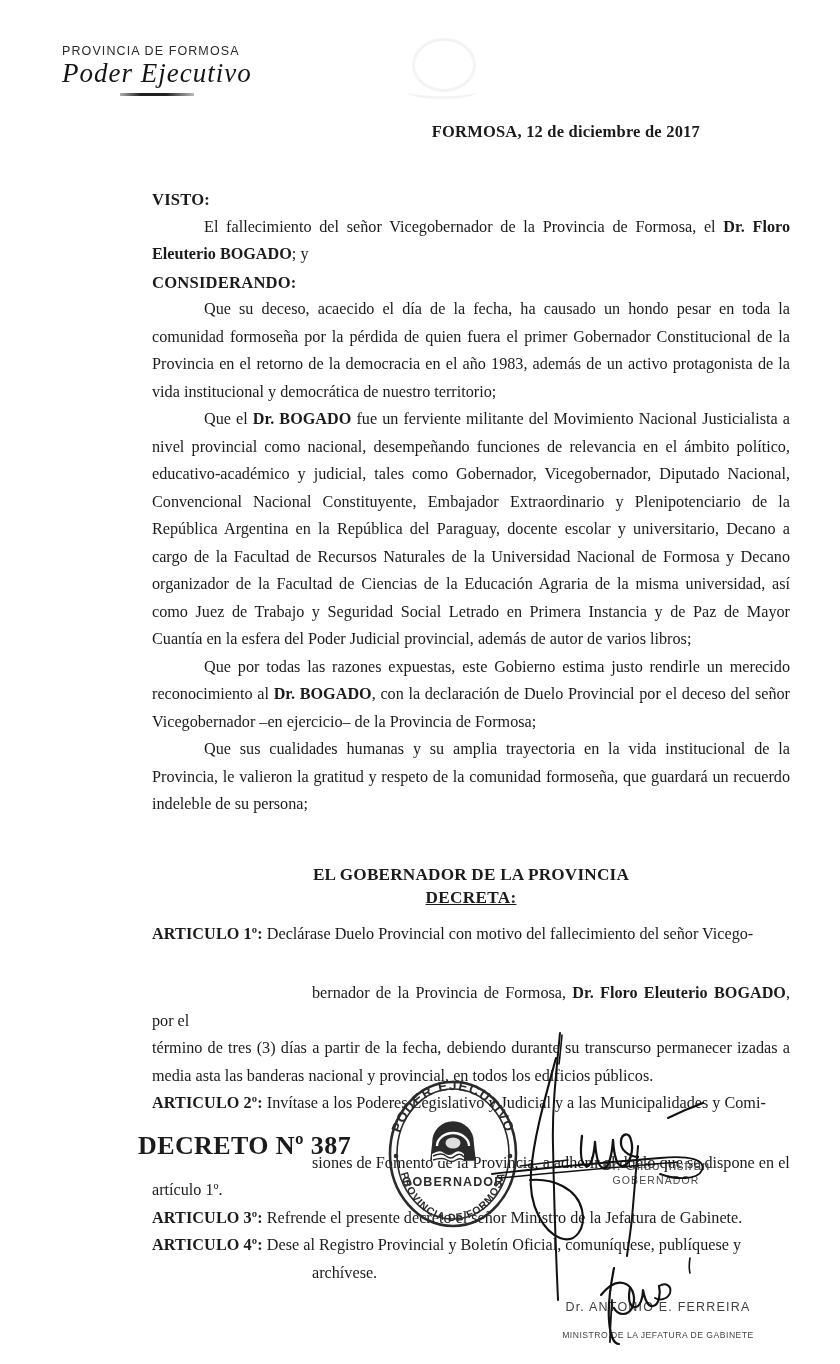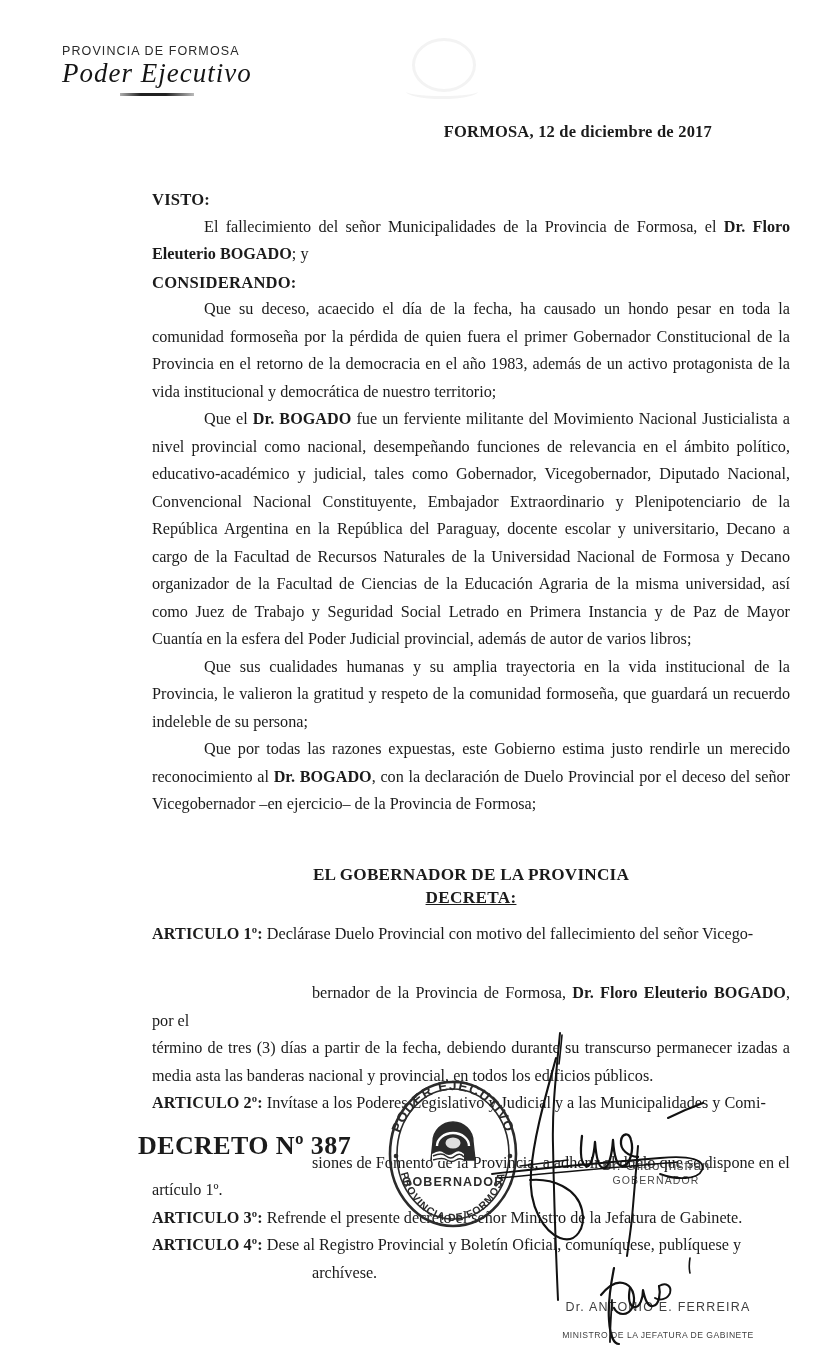--- a/index.html
+++ b/index.html
@@ -77,21 +77,20 @@
   
   #date-line {
     position: absolute;
     left: 0;
     top: 122px;
     width: 700px;
     text-align: right;
     font-weight: bold;
     font-size: 16.5px;
     letter-spacing: .2px;
-    margin-left: 12px;
   }
 
   
   #body-block {
     position: absolute;
     left: 152px;
     top: 186px;
     width: 638px;
     font-size: 16.2px;
     line-height: 27.5px;
@@ -234,31 +233,31 @@
   <div class="gw-oval"></div>
   <div class="gw-wave"></div>
 </div>
 
 <div id="date-line">FORMOSA, 12 de diciembre de 2017</div>
 
 <div id="body-block">
 
   <div class="section-head">VISTO:</div>
 
-  <p class="para"><span>El  fallecimiento del señor Municipalidades de la Provincia de Formosa, el </span><b>Dr. Floro Eleuterio BOGADO</b><span>; y</span></p>
+  <p class="para"><span>El  fallecimiento del señor Vicegobernador de la Provincia de Formosa, el </span><b>Dr. Floro Eleuterio BOGADO</b><span>; y</span></p>
 
   <div class="section-head">CONSIDERANDO:</div>
 
   <p class="para">Que su deceso, acaecido el día de la fecha, ha causado un hondo pesar en toda la comunidad formoseña por la pérdida de quien fuera el primer Gobernador Constitucional de la Provincia en el retorno de la democracia en el año 1983, además de un activo protagonista de la vida institucional y democrática de nuestro territorio;</p>
 
   <p class="para"><span>Que el </span><b>Dr. BOGADO</b><span> fue un ferviente militante del Movimiento Nacional Justicialista a nivel provincial como nacional, desempeñando funciones de relevancia en el ámbito político, educativo-académico y judicial, tales como Gobernador, Vicegobernador, Diputado Nacional, Convencional Nacional Constituyente, Embajador Extraordinario y Plenipotenciario de la República Argentina en la República del Paraguay, docente escolar y universitario, Decano a cargo de la Facultad de Recursos Naturales de la Universidad Nacional de Formosa y Decano organizador de la Facultad de Ciencias de la Educación Agraria de la misma universidad, así como Juez de Trabajo y Seguridad Social Letrado en Primera Instancia y de Paz de Mayor Cuantía en la esfera del Poder Judicial provincial, además de autor de varios libros;</span></p>
 
+  <p class="para"><span>Que por todas las razones expuestas, este Gobierno estima justo rendirle un merecido reconocimiento al </span><b>Dr. BOGADO</b><span>, con la declaración de Duelo Provincial por el deceso del señor Vicegobernador –en ejercicio– de la Provincia de Formosa;</span></p>
+
   <p class="para">Que sus cualidades humanas y su amplia trayectoria en la vida institucional de la Provincia, le valieron la gratitud y respeto de la comunidad formoseña, que guardará un recuerdo indeleble de su persona;</p>
-
-  <p class="para"><span>Que por todas las razones expuestas, este Gobierno estima justo rendirle un merecido reconocimiento al </span><b>Dr. BOGADO</b><span>, con la declaración de Duelo Provincial por el deceso del señor Vicegobernador –en ejercicio– de la Provincia de Formosa;</span></p>
 
 
   <div id="decreta-block">
     <div class="gov-line">EL GOBERNADOR DE LA PROVINCIA</div>
     <div class="decreta-line">DECRETA:</div>
   </div>
 
   <p class="article"><span class="art-label">ARTICULO 1º:</span><span> Declárase  Duelo  Provincial con  motivo del  fallecimiento del señor Vicego-</span><span class="art-1line2"><span style="display:inline-block;width:160px"></span><span>bernador de la Provincia de Formosa, </span><b>Dr. Floro Eleuterio BOGADO</b><span>, por el</span></span> <span>término de tres (3) días a partir de la fecha, debiendo durante su transcurso permanecer izadas a media asta las banderas nacional y provincial, en todos los edificios públicos.</span></p>
 
   <p class="article"><span class="art-label">ARTICULO 2º:</span><span> Invítase a los Poderes  Legislativo y Judicial y a las Municipalidades y Comi-</span><span class="art-2line2"><span style="display:inline-block;width:160px"></span><span>siones de Fomento de la Provincia, a adherir al duelo que se dispone en el</span></span> <span>artículo 1º.</span></p>

